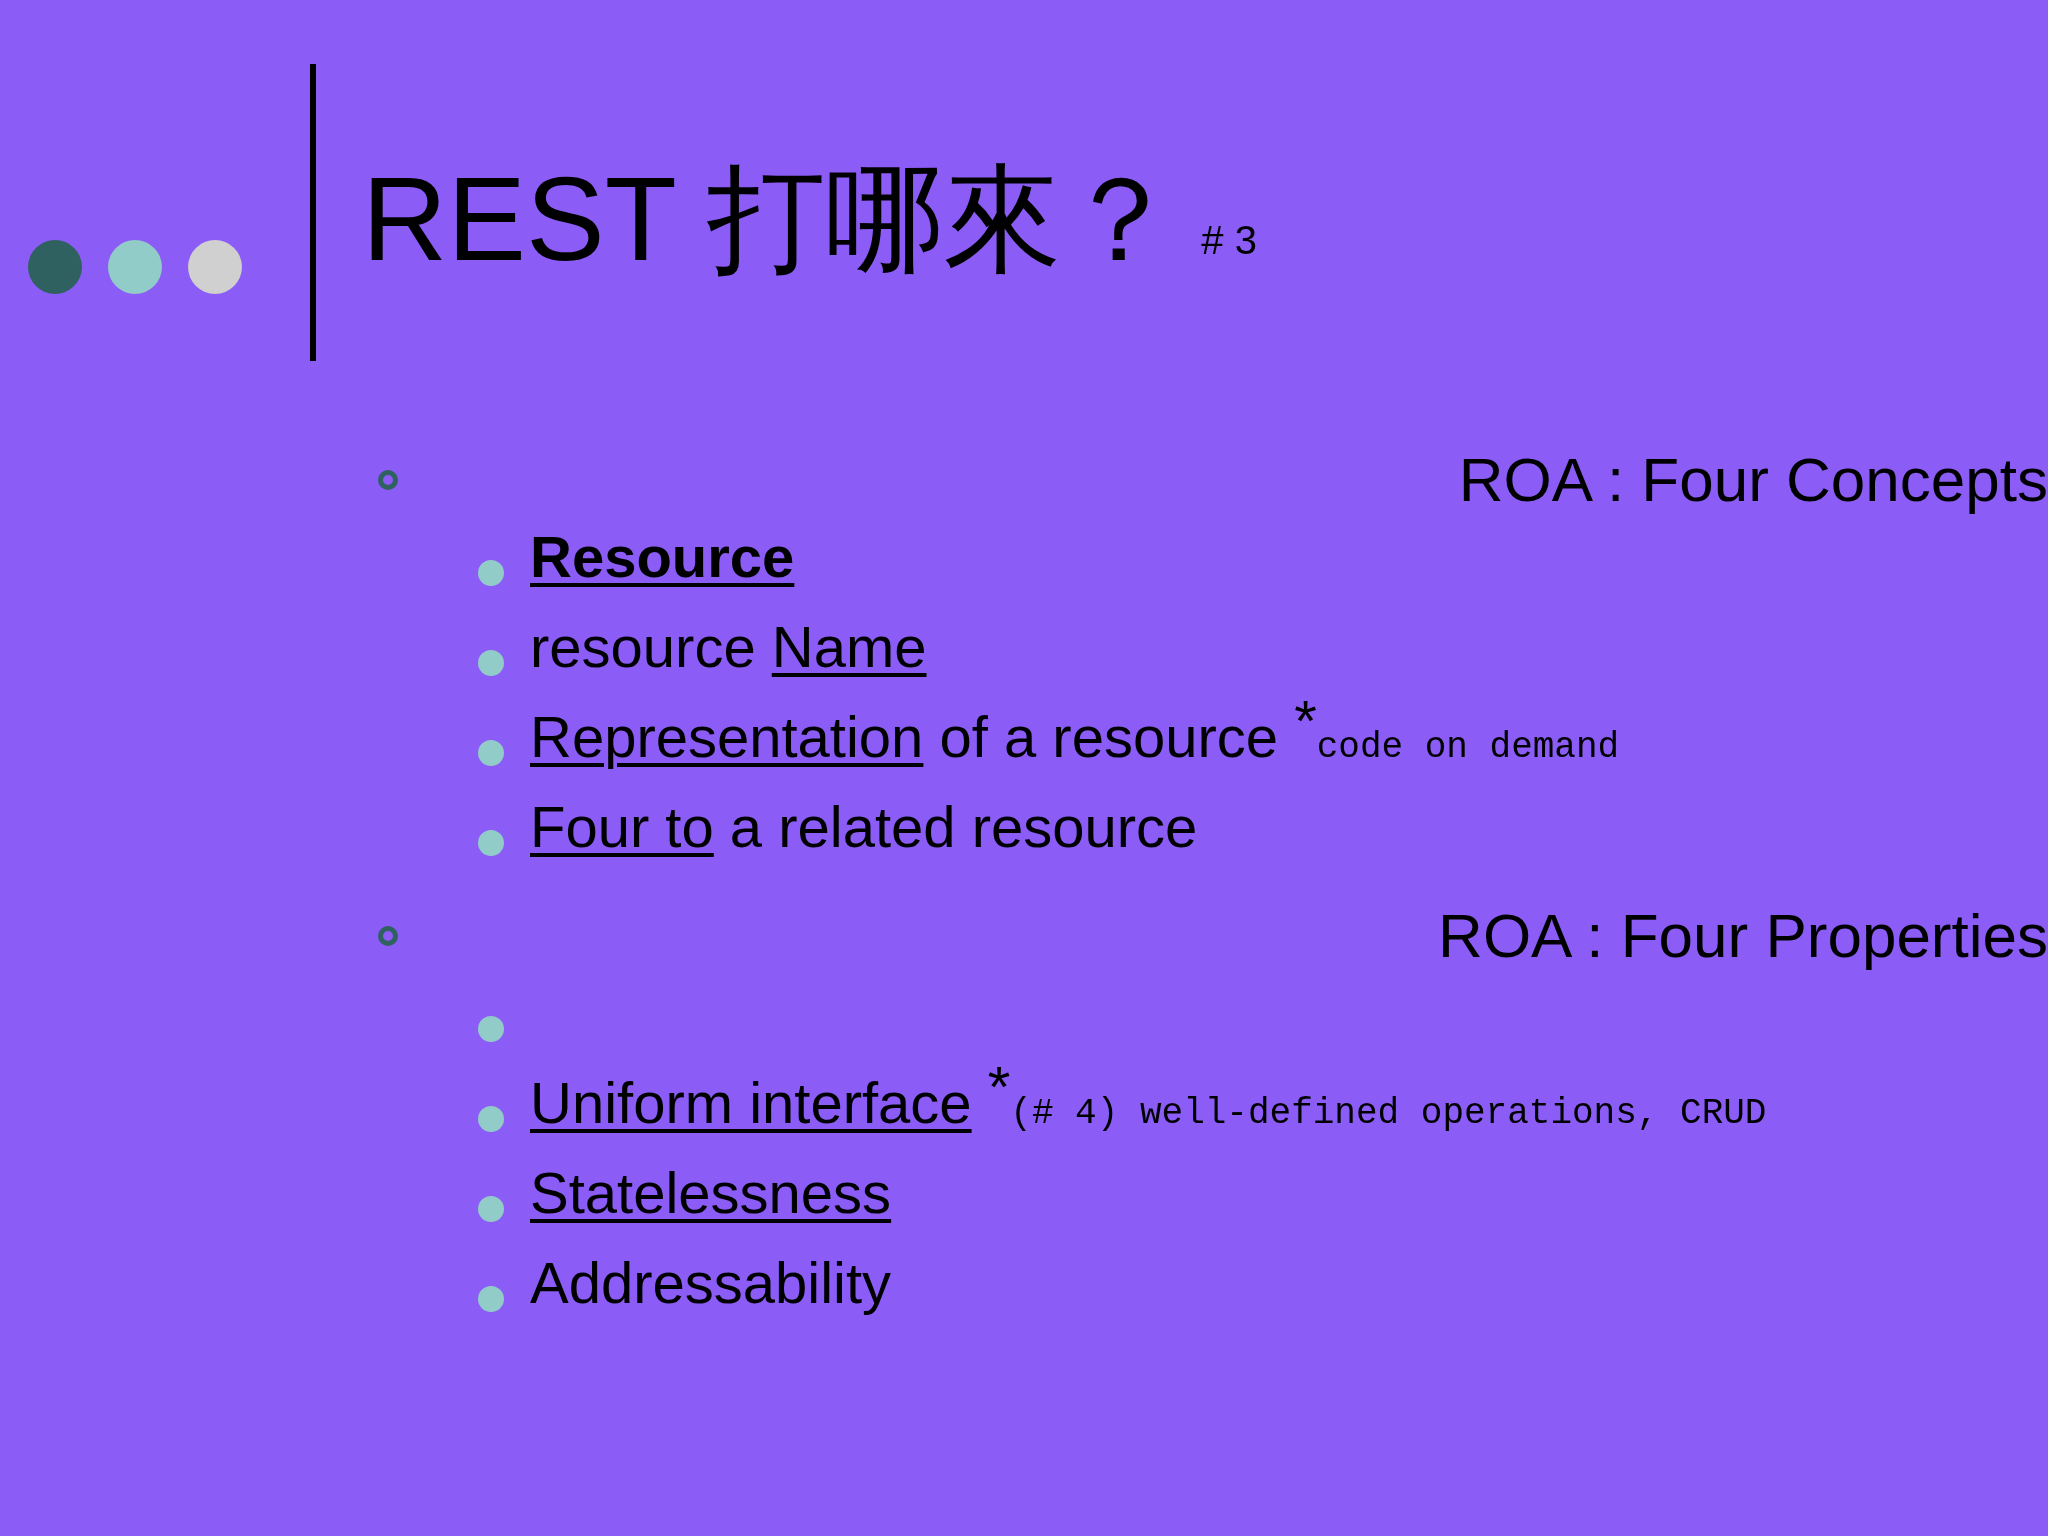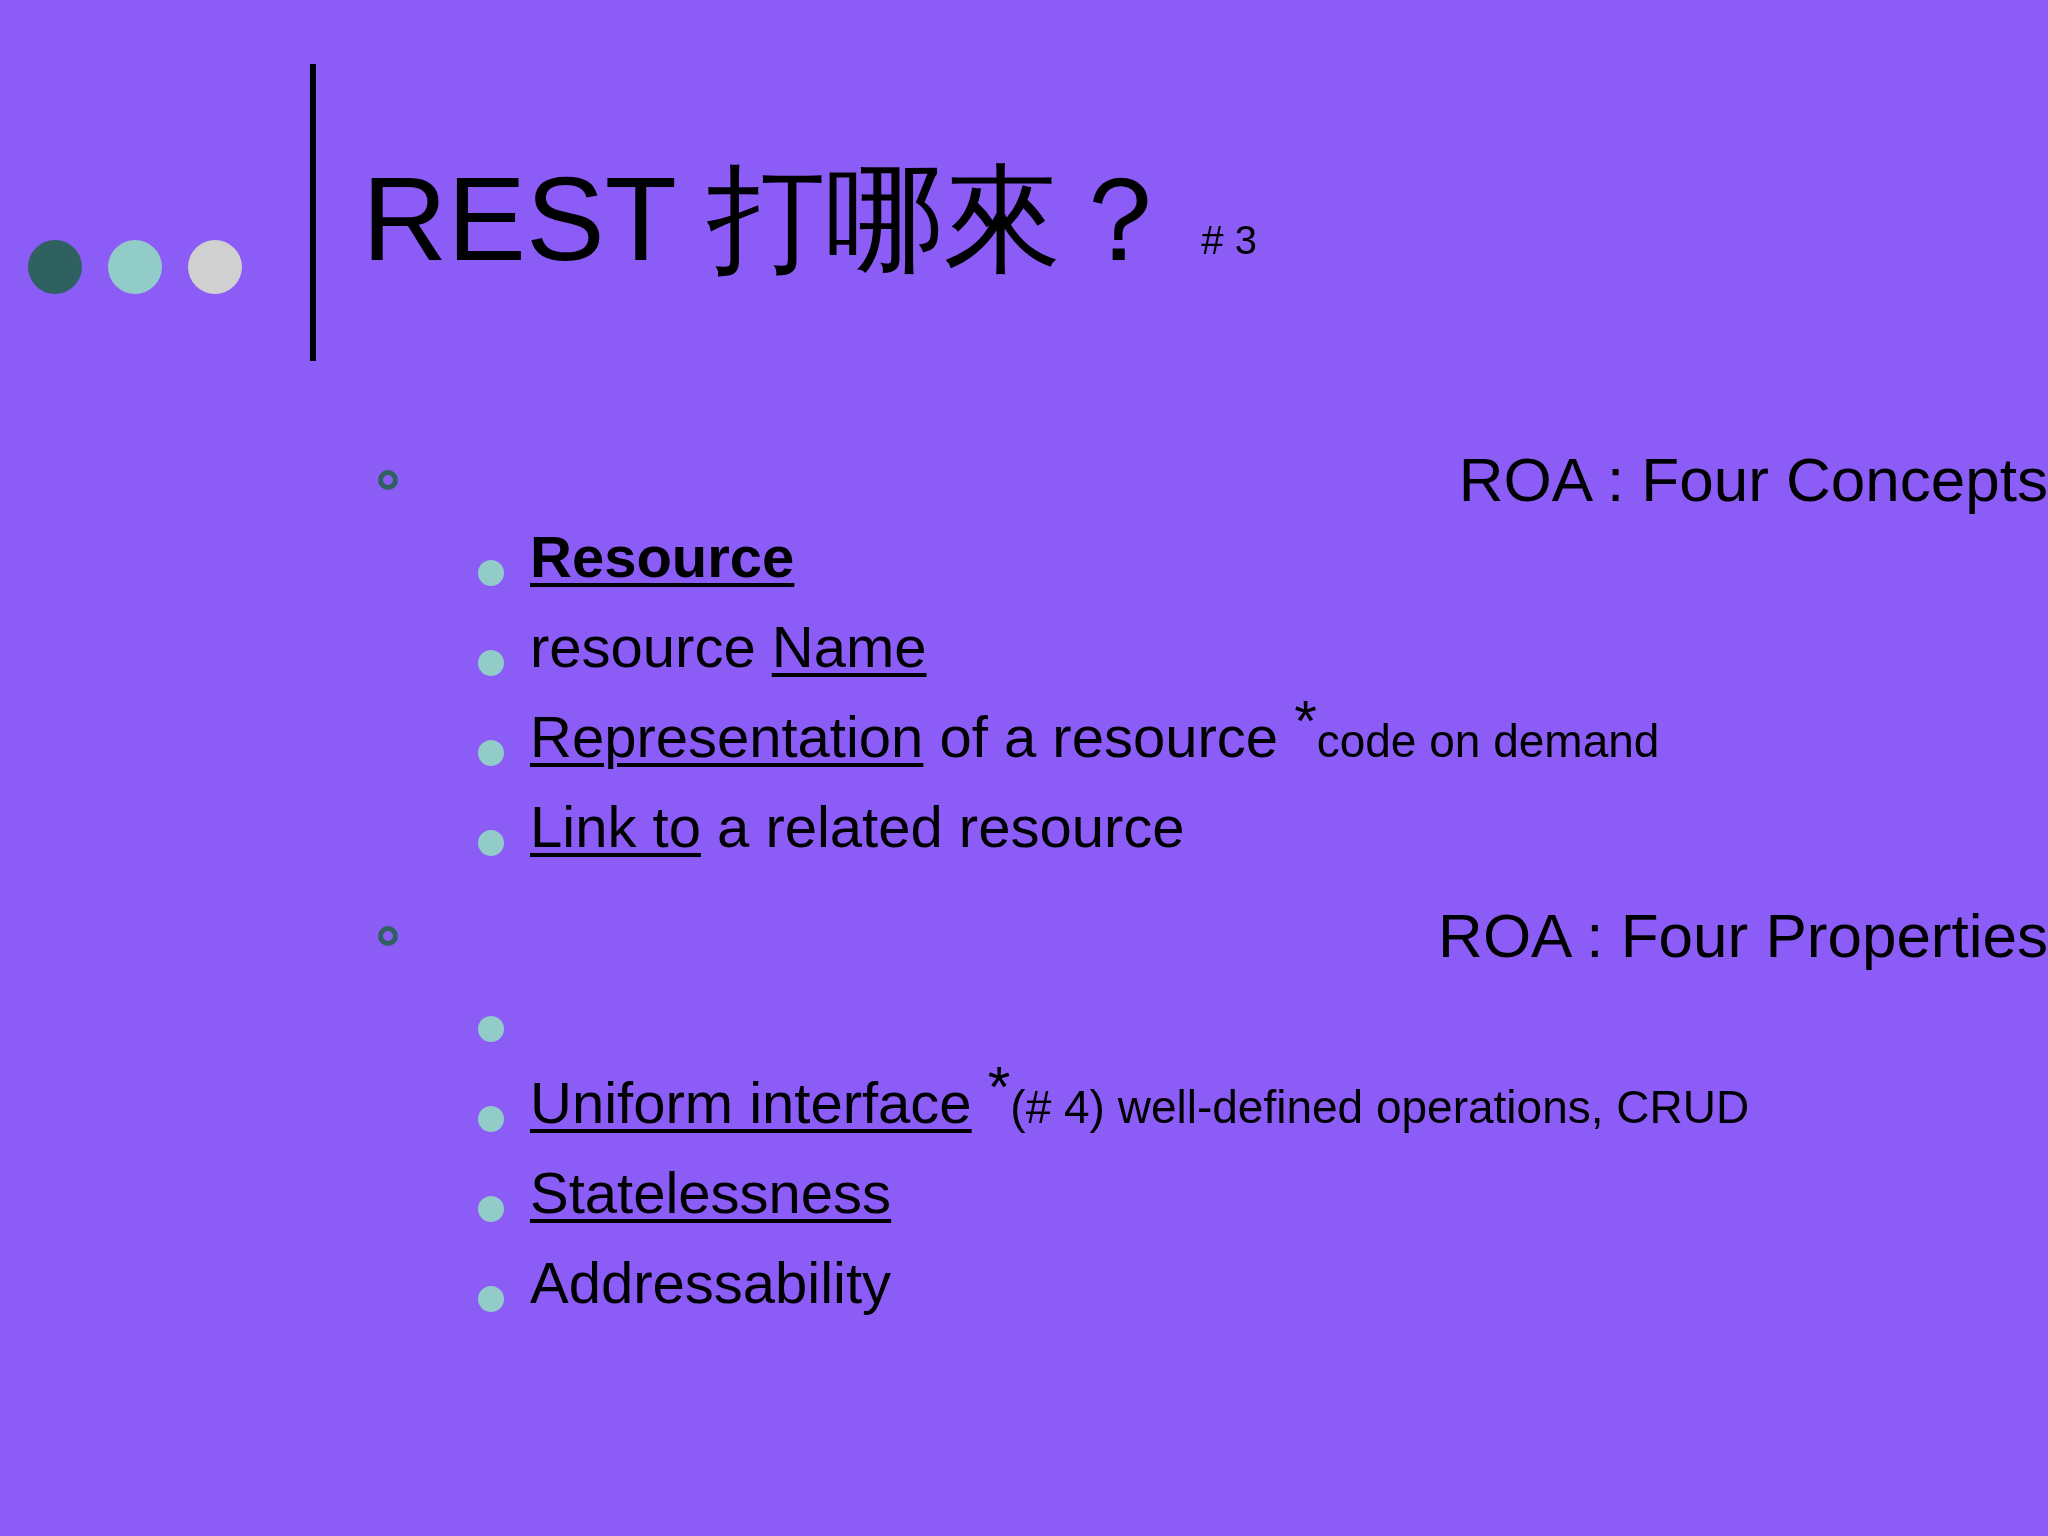--- a/index.html
+++ b/index.html
@@ -143,21 +143,22 @@
   .u  { text-decoration: underline; text-underline-offset: 6px; text-decoration-thickness: 4px; }
   .b  { font-weight: 700; }
   .star {
     font-size: 58px;
     vertical-align: super;
     line-height: 0;
     position: relative;
     top: 4px;
   }
   .note {
-    font-size: 46px;
+    font-size: 36px;
+    font-family: Liberation Mono, monospace;
   }
 </style>
 </head>
 <body>
 
 <div class="slide">
 
   <div class="title-band">
 
     <div class="dots">
@@ -195,21 +196,21 @@
     </div>
 
     <div class="lvl2">
       <span class="bullet-solid" style="background: rgb(146, 204, 201);"></span>
       <span class="lvl2-text"><span class="u">Representation</span><span> of a resource </span><span class="star">*</span><span class="note">code on demand</span>
       </span>
     </div>
 
     <div class="lvl2">
       <span class="bullet-solid" style="background: rgb(146, 204, 201);"></span>
-      <span class="lvl2-text"><span class="u">Link to</span><span> a related resource</span>
+      <span class="lvl2-text"><span class="u">Four to</span><span> a related resource</span>
       </span>
     </div>
 
     <div class="lvl1">
       <span class="bullet-hollow" style="border-color: rgb(46, 97, 96);"></span>
       <span class="lvl1-text">ROA : Four Properties</span>
     </div>
 
     <div class="lvl2">
       <span class="bullet-solid" style="background: rgb(146, 204, 201);"></span>

